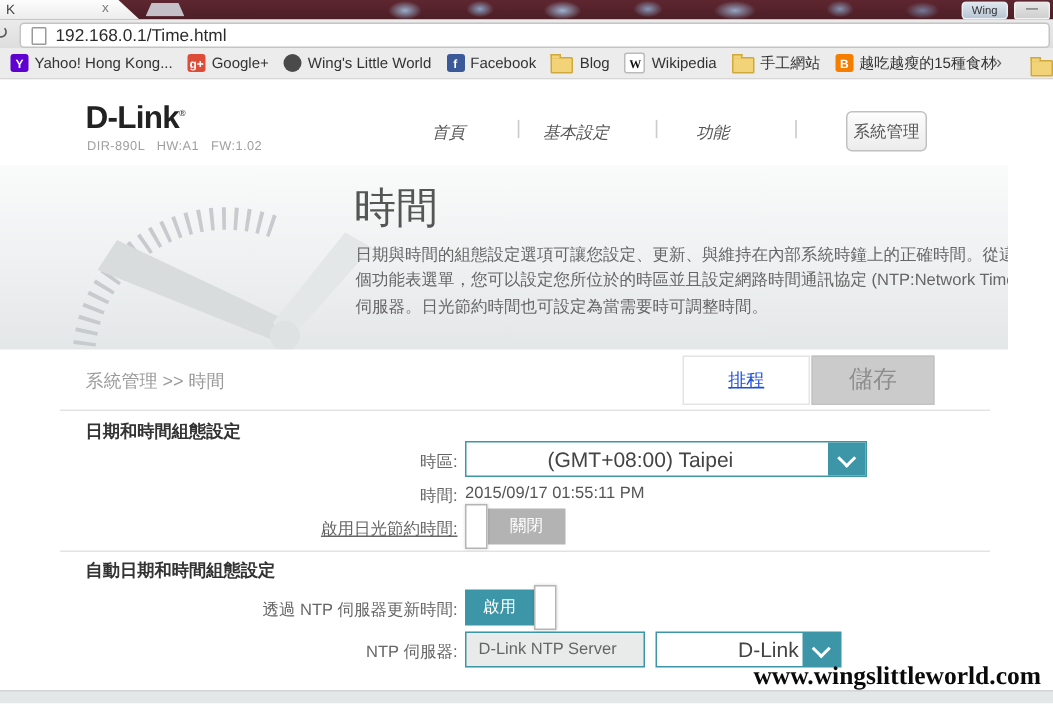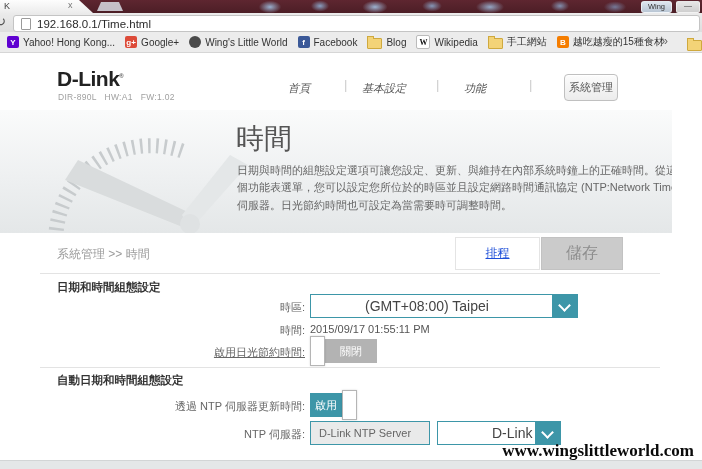--- a/index.html
+++ b/index.html
@@ -122,21 +122,21 @@
   .flabel{position:absolute;right:397px;font-size:11px;color:#666;white-space:nowrap;}
   .fvalue{position:absolute;left:310px;font-size:11px;color:#555;white-space:nowrap;}
   .select{position:absolute;height:24px;background:#fff;border:1px solid #3d96a8;box-sizing:border-box;display:flex;cursor:pointer;}
   .select-text{flex:1;font-size:14px;color:#444;line-height:22px;padding-left:8px;overflow:hidden;white-space:nowrap;margin-left:46px;}
   .select-arrow{width:25px;background:#3d96a8;position:relative;flex:none;}
   .select-arrow i{position:absolute;left:8px;top:6px;width:7px;height:7px;border-right:2px solid #fff;border-bottom:2px solid #fff;transform:rotate(45deg);}
   .toggle{position:absolute;display:flex;align-items:center;height:30px;cursor:pointer;}
   .knob{width:15px;height:30px;background:#fff;border:1px solid #b5b5b5;box-sizing:border-box;z-index:2;box-shadow:0 0 2px rgba(0,0,0,.15);}
   .tbody{height:24px;line-height:24px;color:#fff;font-size:11px;text-align:center;}
   .tbody.gray{background:#b3b3b3;width:52px;}
-  .tbody.teal{background:#3d96a8;width:32px;}
+  .tbody.teal{background:#3d96a8;width:46px;}
   .text-input{
     position:absolute;height:24px;box-sizing:border-box;background:#e9eaea;border:1px solid #3d96a8;
     font-size:11px;color:#666;padding:0 8px;font-family:inherit;
   }
   .watermark{
     position:absolute;right:8px;top:441px;font-size:17px;font-weight:bold;color:#0a0a0a;
     font-family:"Liberation Serif","DejaVu Serif",serif;
   }
   .footer-strip{
     position:absolute;left:0;bottom:0;width:702px;height:8px;

